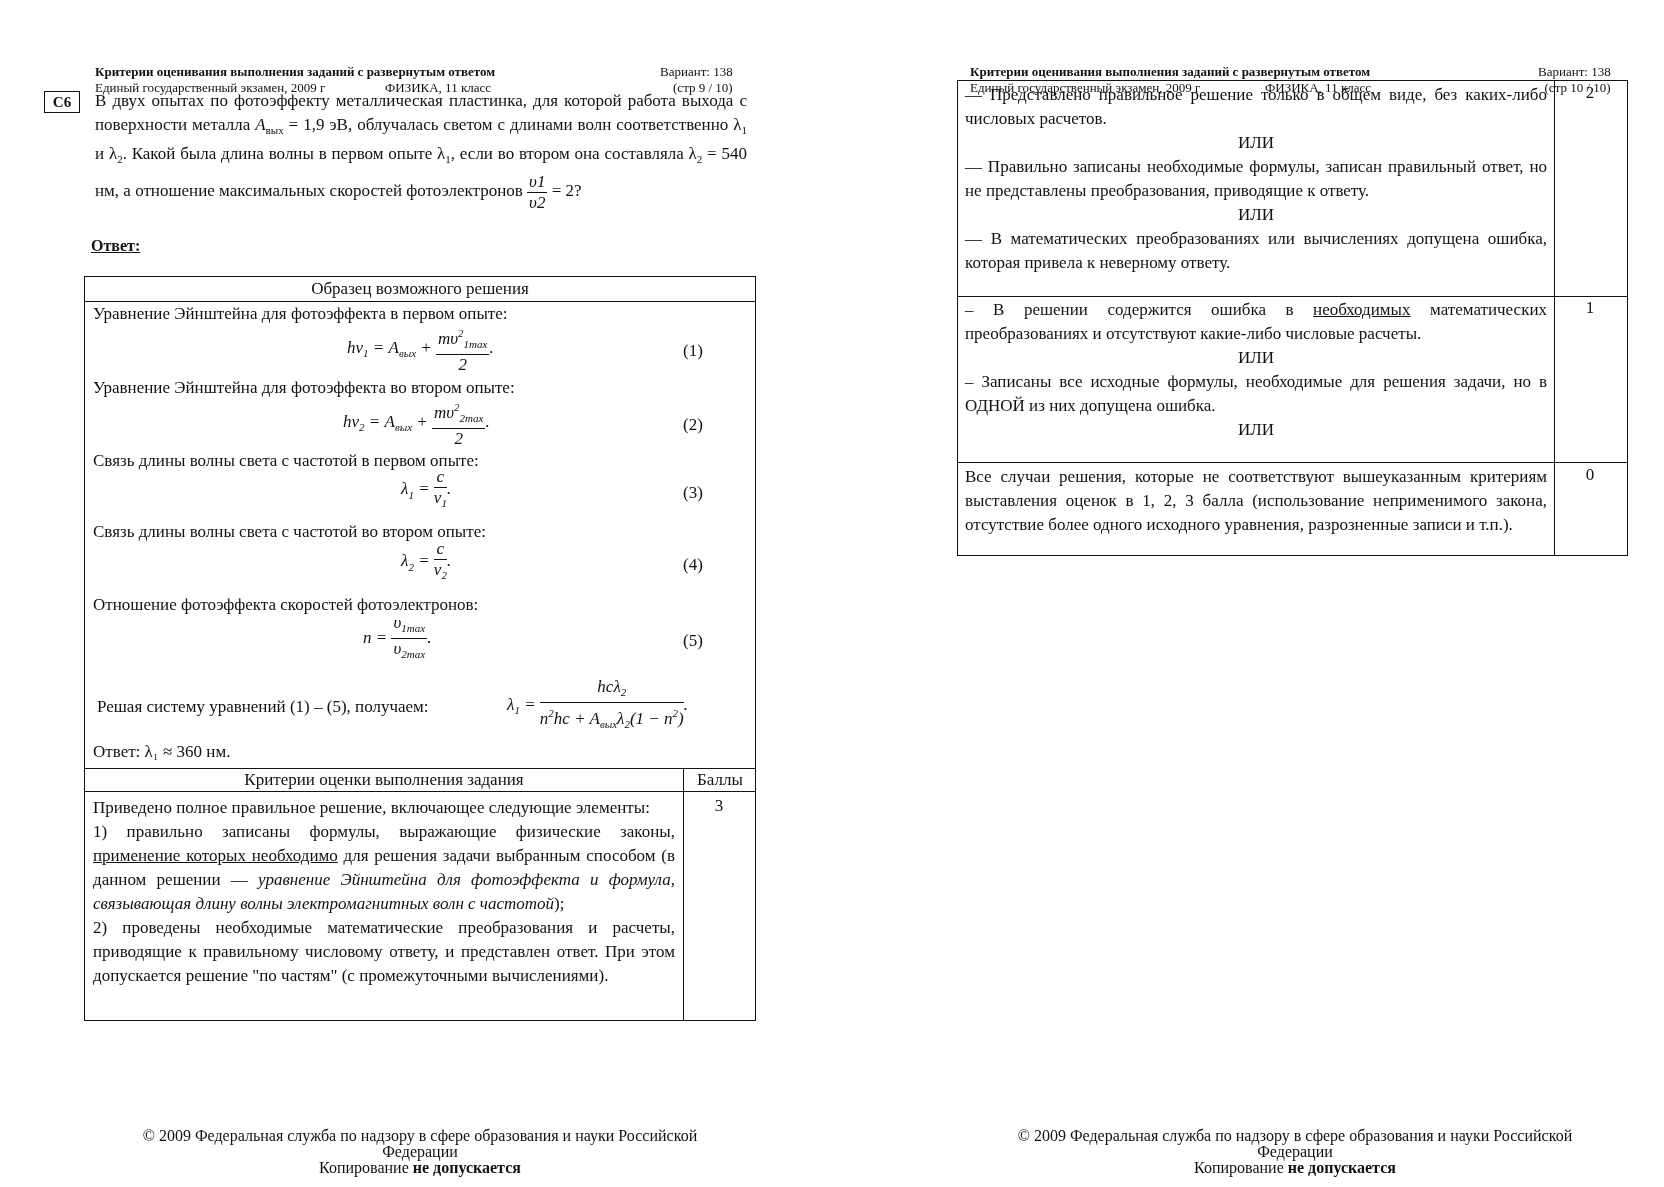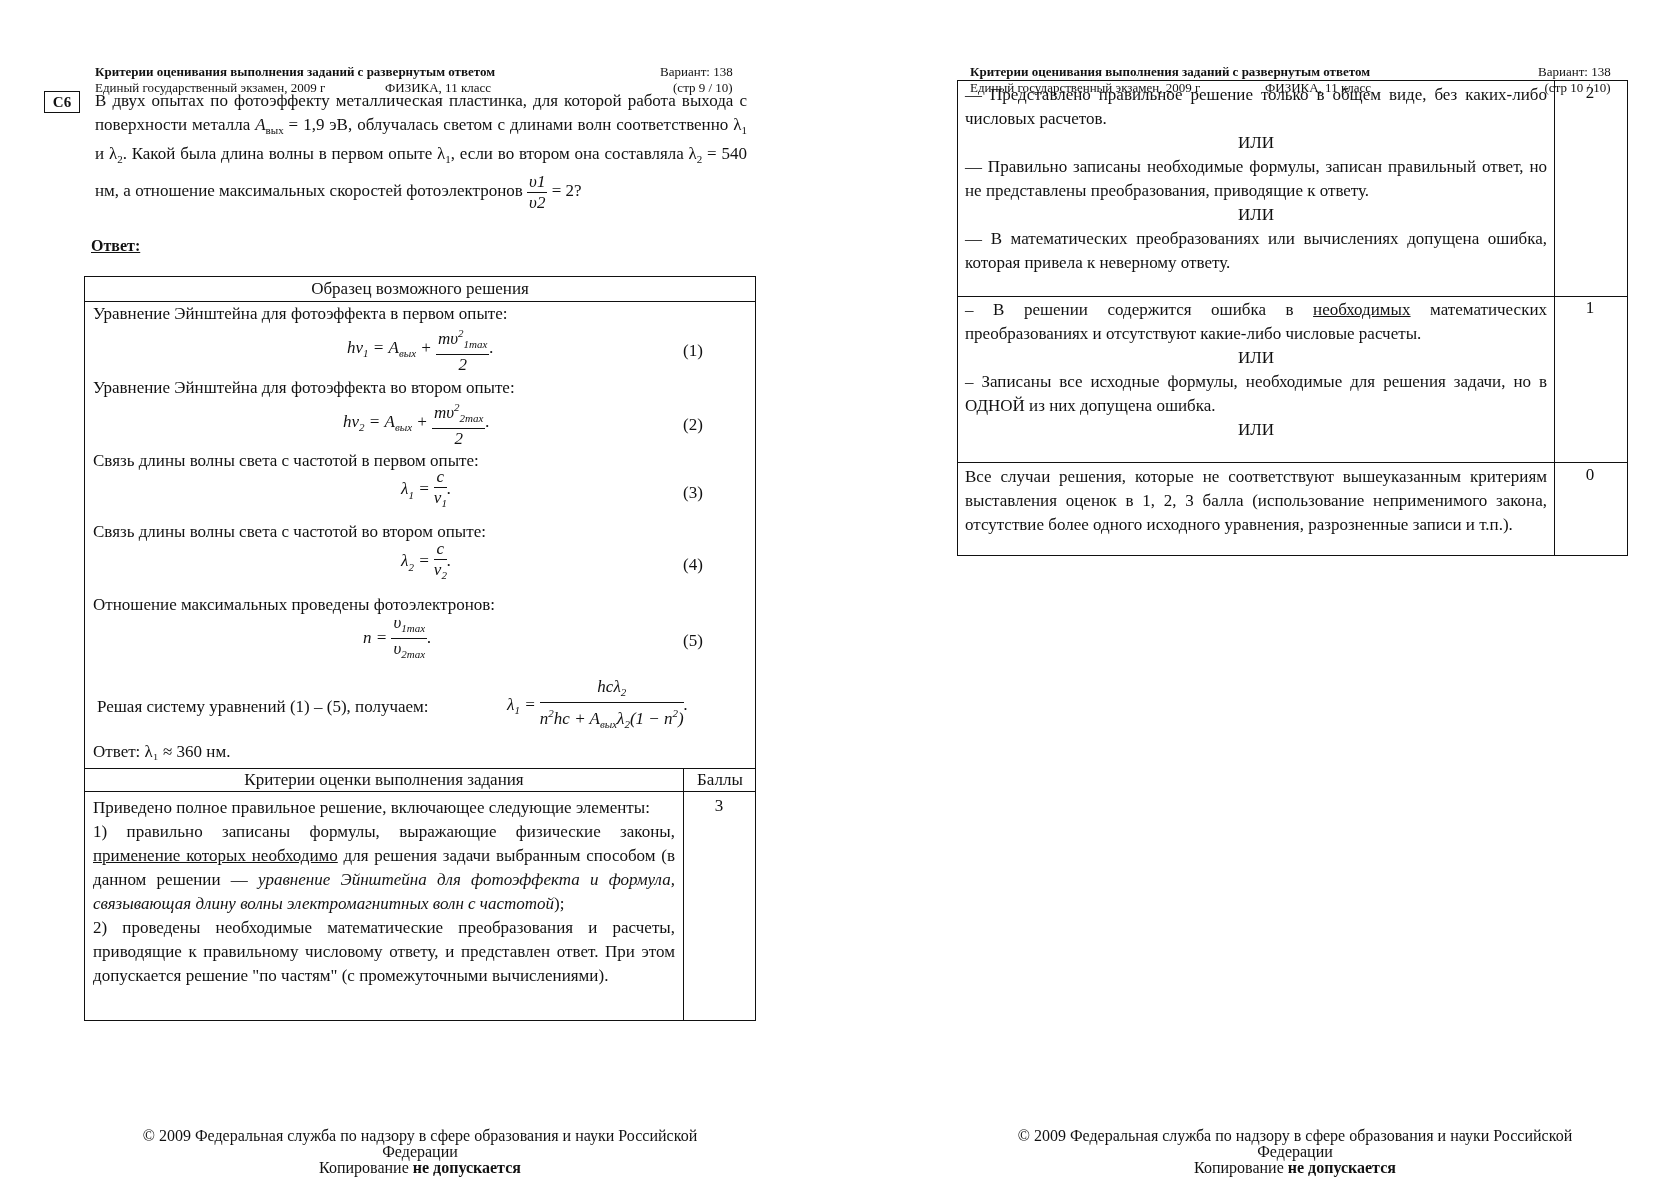--- a/index.html
+++ b/index.html
@@ -87,21 +87,21 @@
     <div class="eqnum" style="top:138px;">(2)</div>
 
     <div class="line" style="top:174px;">Связь длины волны света с частотой в первом опыте:</div>
     <div class="eq" style="left:316px; top:190px;">λ<sub>1</sub> = <span class="frac"><span class="num">c</span><span class="den">ν<sub>1</sub></span></span>.</div>
     <div class="eqnum" style="top:206px;">(3)</div>
 
     <div class="line" style="top:245px;">Связь длины волны света с частотой во втором опыте:</div>
     <div class="eq" style="left:316px; top:262px;">λ<sub>2</sub> = <span class="frac"><span class="num">c</span><span class="den">ν<sub>2</sub></span></span>.</div>
     <div class="eqnum" style="top:278px;">(4)</div>
 
-    <div class="line" style="top:318px;">Отношение максимальных проведены фотоэлектронов:</div>
+    <div class="line" style="top:318px;">Отношение фотоэффекта скоростей фотоэлектронов:</div>
     <div class="eq" style="left:278px; top:336px;">n = <span class="frac"><span class="num">υ<sub>1max</sub></span><span class="den">υ<sub>2max</sub></span></span>.</div>
     <div class="eqnum" style="top:354px;">(5)</div>
 
     <div class="line" style="left:12px; top:420px;">Решая систему уравнений (1) – (5), получаем:</div>
     <div class="eq" style="left:422px; top:400px;">λ<sub>1</sub> = <span class="frac"><span class="num">hcλ<sub>2</sub></span><span class="den">n<sup>2</sup>hc + A<sub>вых</sub>λ<sub>2</sub>(1 − n<sup>2</sup>)</span></span>.</div>
 
     <div class="line" style="top:465px;text-align:center;">Ответ: λ₁ ≈ 360 нм.</div>
 
     <div class="crit-head">
       <div class="c1">Критерии оценки выполнения задания</div>

